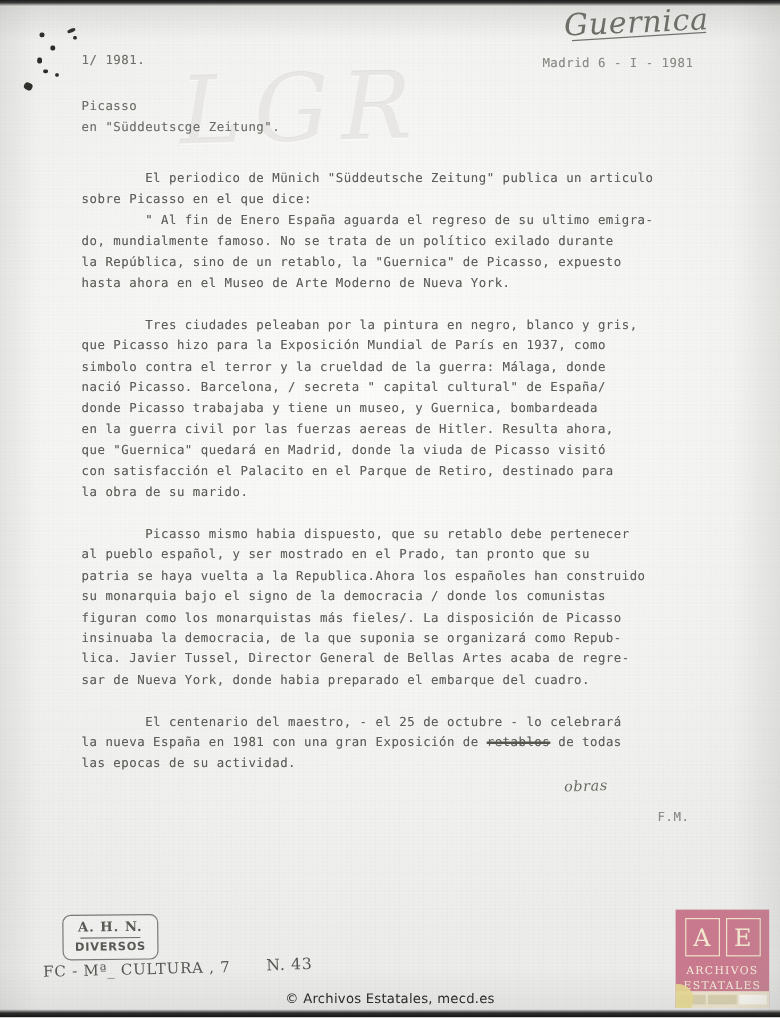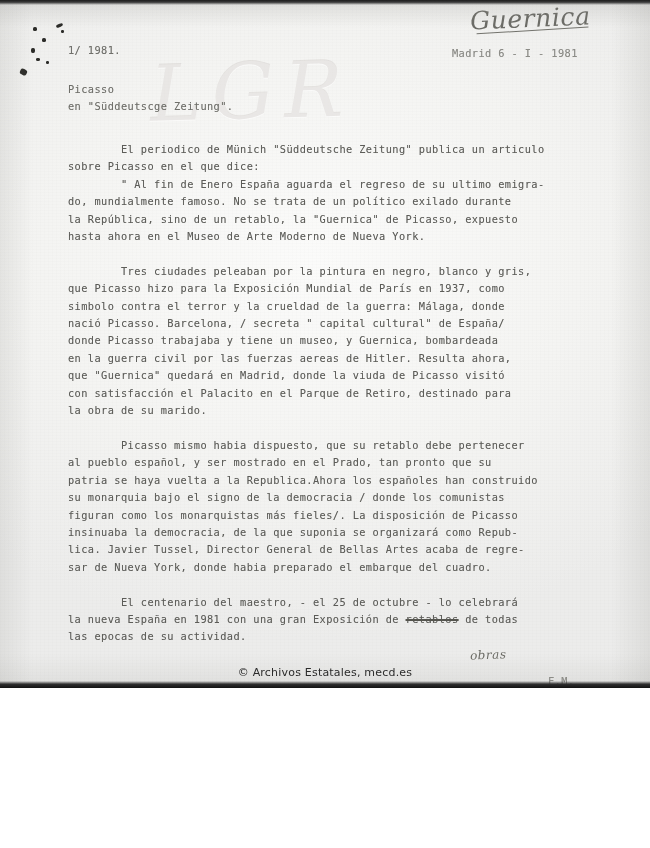--- a/index.html
+++ b/index.html
@@ -3,21 +3,21 @@
 <meta charset="utf-8">
 <style>
   html, body {
     margin: 0;
     padding: 0;
     background: #ffffff;
   }
   #page {
     position: relative;
     width: 650px;
-    height: 688px;
+    height: 848px;
     overflow: hidden;
     background: #f2f2f0;
     font-family: "DejaVu Sans Mono", monospace;
   }
 
   
   .paper {
     position: absolute;
     inset: 0;
     background:

